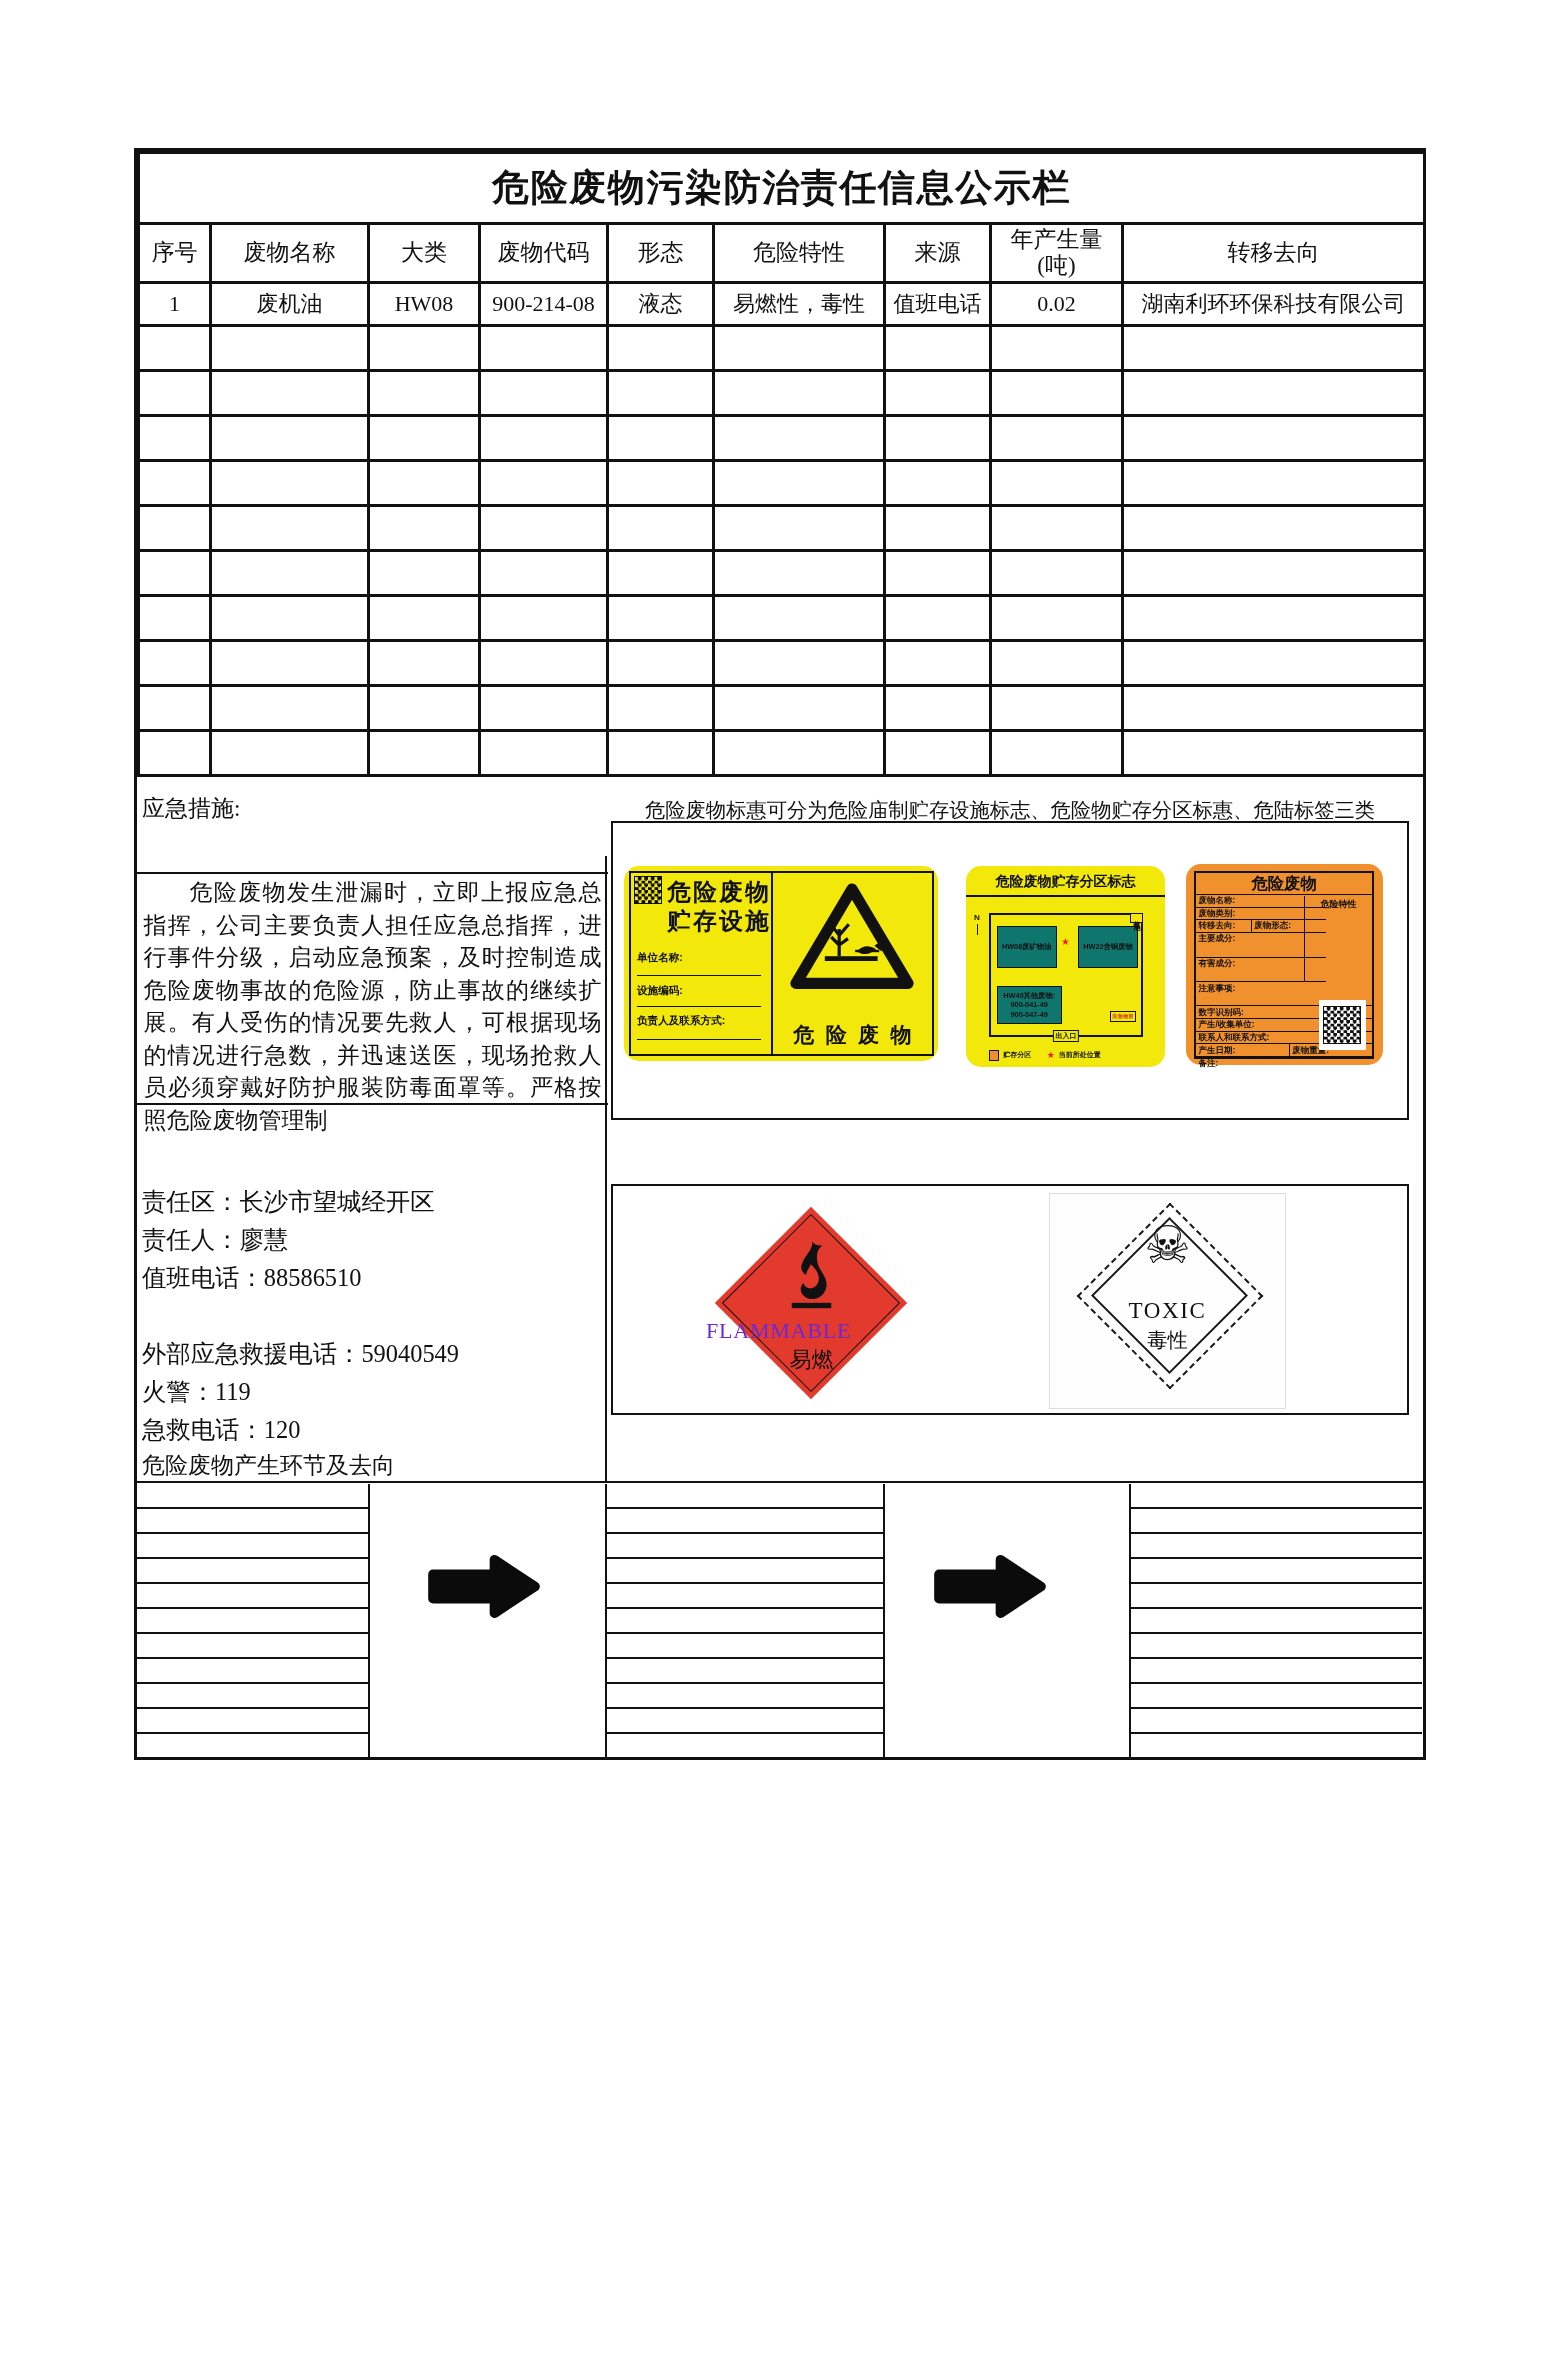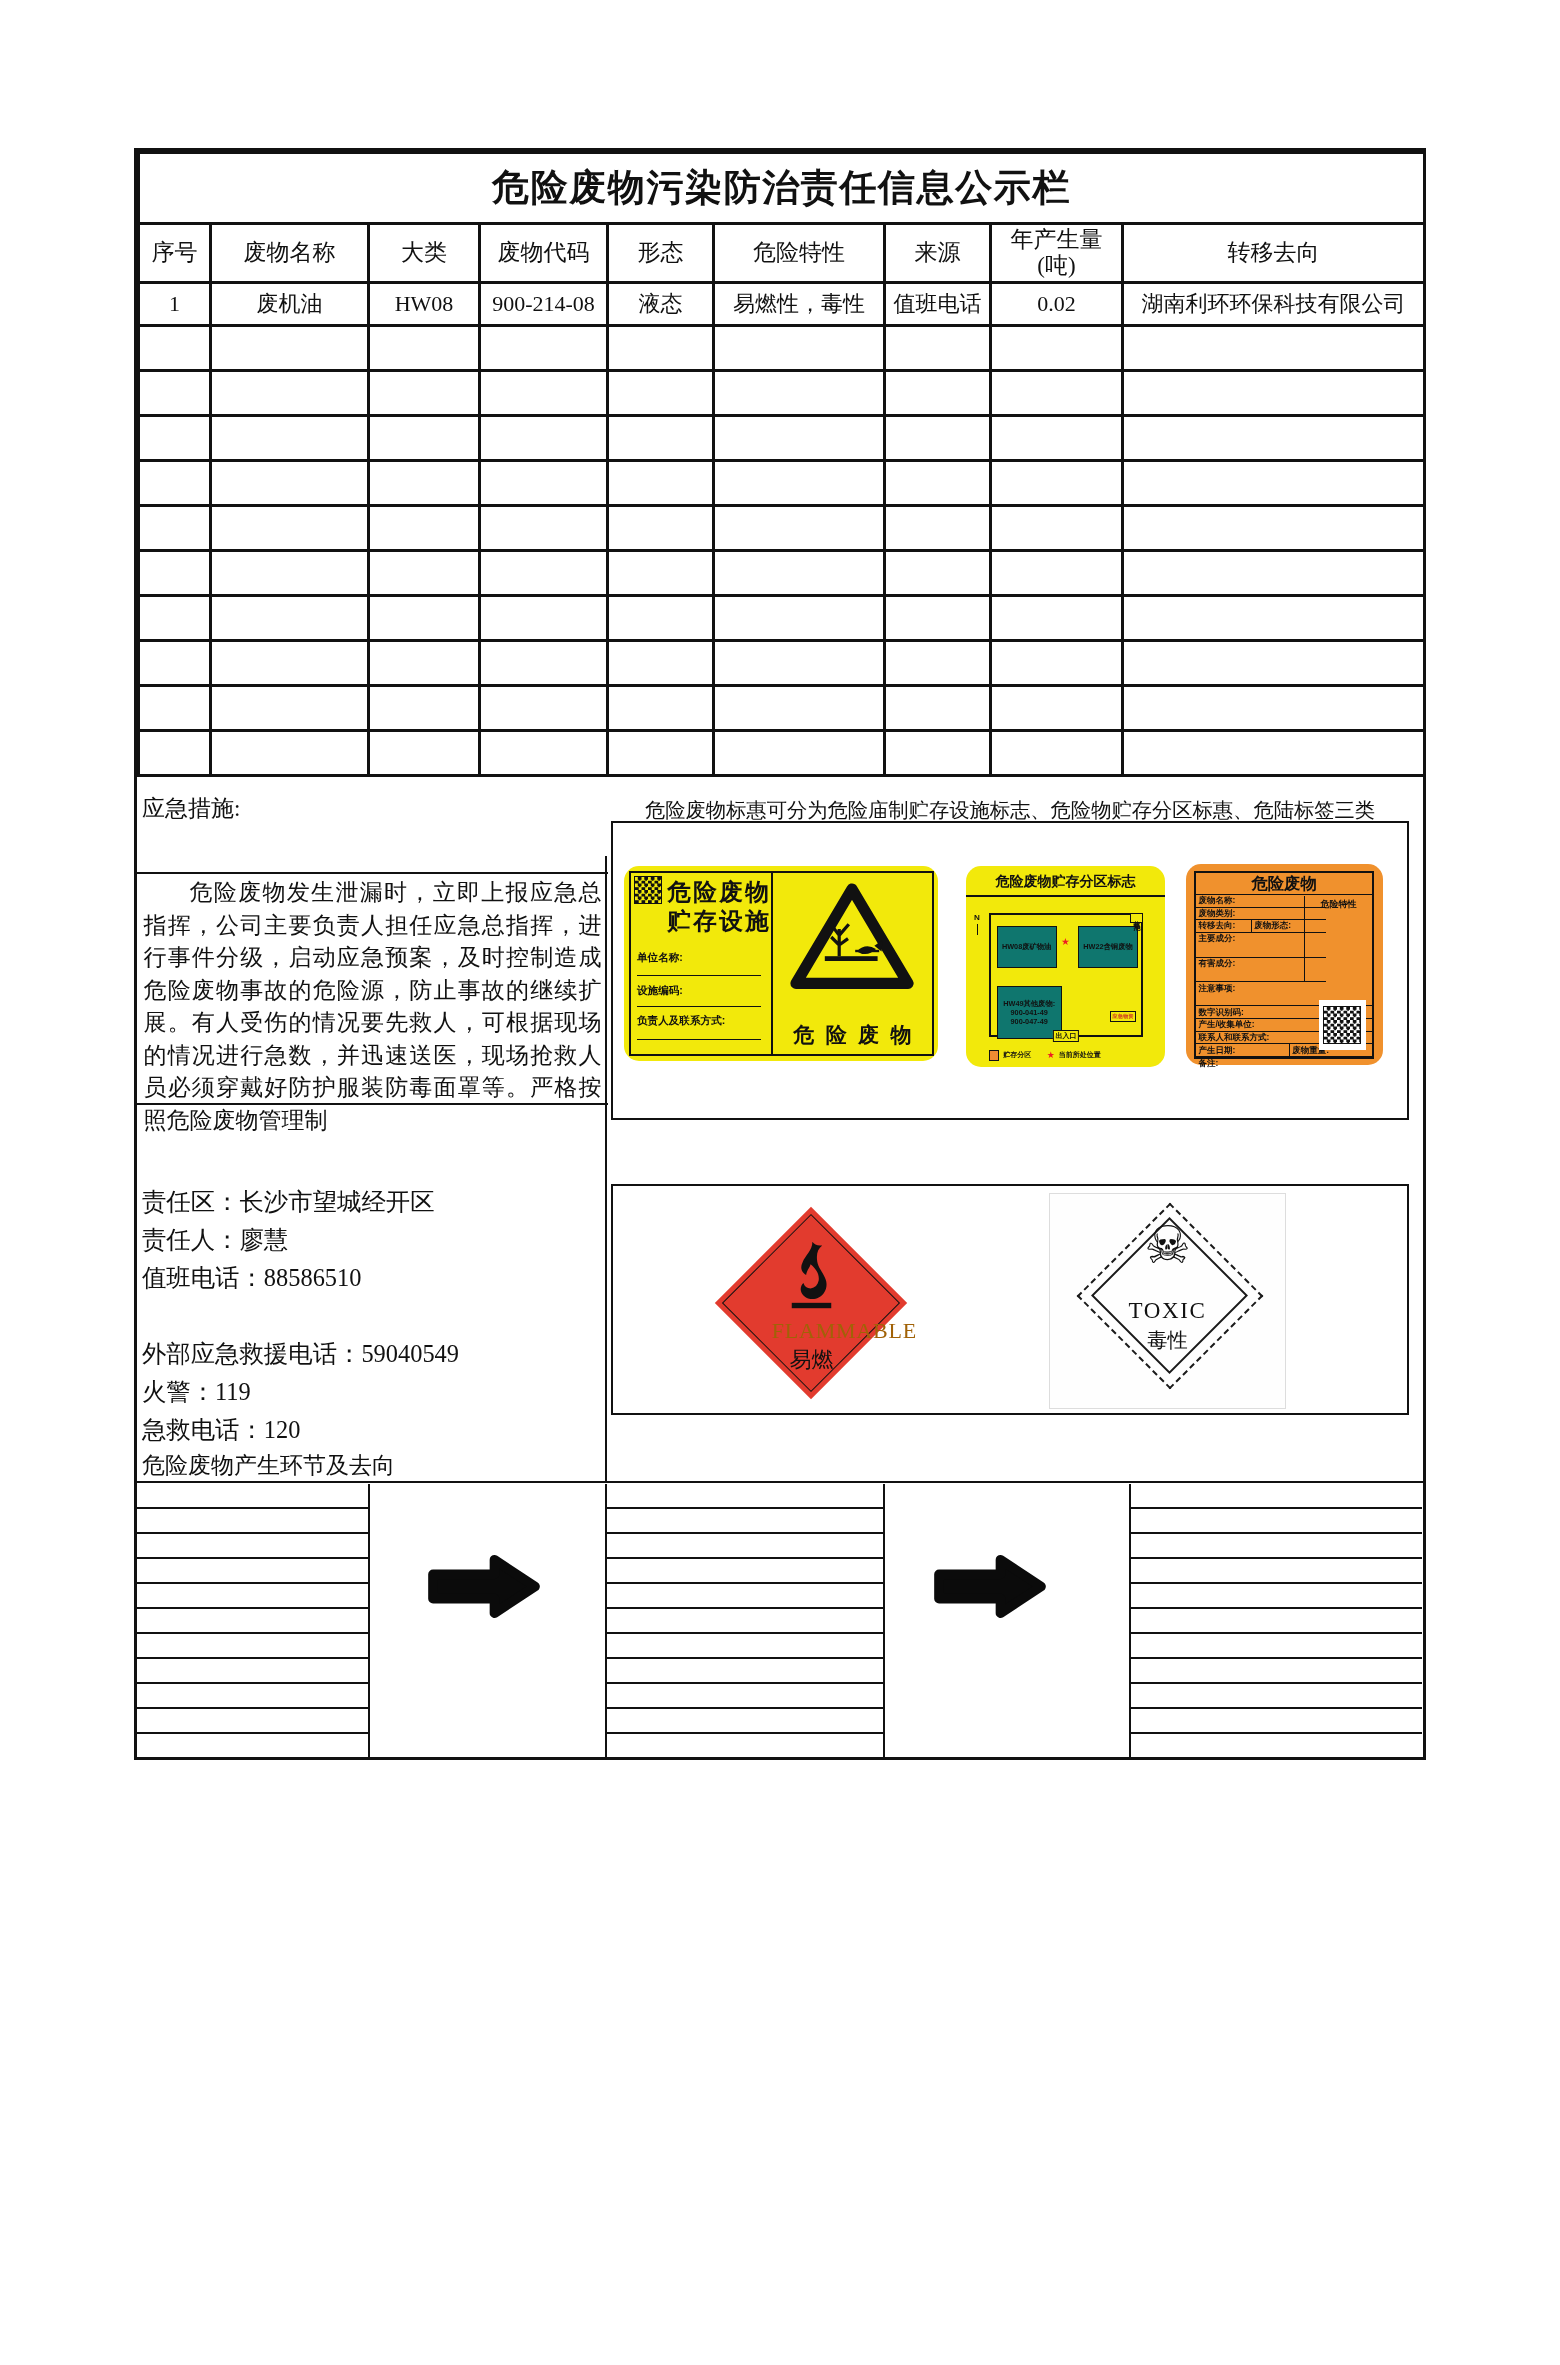--- a/index.html
+++ b/index.html
@@ -63,21 +63,21 @@
   .signC .split .s2{border-left:1.6px solid #111;margin-left:0;flex:1;}
   .signC .hazcol{position:absolute;right:0;top:23px;width:68px;height:85px;border-left:1.6px solid #111;box-sizing:border-box;text-align:center;font-size:9px;font-weight:bold;padding-top:2.4px;}
   .signC .qrbox{position:absolute;right:6.5px;bottom:6.5px;width:47px;height:50px;background:#fff;display:flex;align-items:center;justify-content:center;}
   .signC .qrbox .qr{width:36px;height:36px;}
   
   .haz-title{position:absolute;left:474px;top:1003px;width:798px;text-align:center;font-size:23px;}
   .diamond-box{position:absolute;left:474px;top:1033px;width:798px;height:231px;box-sizing:border-box;border:2.4px solid #111;}
   .red-diamond{position:absolute;left:130px;top:49px;width:136px;height:136px;background:#e23b2e;transform:rotate(45deg);}
   .red-diamond .inb{position:absolute;left:4.9px;top:4.9px;right:4.9px;bottom:4.9px;border:1.6px solid #111;}
   .flame-wrap{position:absolute;left:143px;top:54px;width:110px;text-align:center;}
-  .flam-en{position:absolute;left:93px;top:132px;width:211px;text-align:right;font-size:22px;letter-spacing:0.8px;color:#a16207;}
+  .flam-en{position:absolute;left:93px;top:132px;width:211px;text-align:left;font-size:22px;letter-spacing:0.8px;color:#6d28d9;}
   .flam-zh{position:absolute;left:93px;top:159px;width:211px;text-align:center;font-size:22px;font-family:"Liberation Sans","DejaVu Sans",sans-serif;}
   .toxic-panel{position:absolute;left:436px;top:7.3px;width:237px;height:216px;box-sizing:border-box;background:#fefefe;border:1.6px solid #ddd;}
   .tox-dash{position:absolute;left:54px;top:36px;width:128px;height:128px;border:2.4px dashed #1a1a1a;transform:rotate(45deg);}
   .tox-solid{position:absolute;left:64px;top:46px;width:107px;height:107px;border:2.4px solid #1a1a1a;transform:rotate(45deg);}
   .tox-skull{position:absolute;left:0;top:24.4px;width:100%;text-align:center;font-size:52px;line-height:52px;font-family:"DejaVu Sans",sans-serif;color:#111;}
   .tox-en{position:absolute;left:0;top:104px;width:100%;text-align:center;font-size:23px;letter-spacing:1.6px;}
   .tox-zh{position:absolute;left:0;top:132px;width:100%;text-align:center;font-size:20.3px;font-family:"Liberation Sans","DejaVu Sans",sans-serif;}
   
   .resp{position:absolute;left:4.9px;top:1032px;font-size:24.4px;}
   .resp div{height:38px;line-height:38px;white-space:nowrap;}
@@ -297,21 +297,21 @@
       <div class="ttl">危险废物贮存分区标志</div>
       <div class="hr"></div>
       <div class="north">
         <span>N</span>
         <div class="tick"></div>
       </div>
       <div class="map">
         <div class="zbox" style="left:5.7px;top:10.6px;width:60px;height:42px;">HW08废矿物油</div>
         <div class="star" style="left:70px;top:21px;">★</div>
         <div class="zbox" style="left:87px;top:10.6px;width:60px;height:42px;">HW22含铜废物</div>
-        <div class="zbox" style="left:5.7px;top:71px;width:65px;height:53px;flex-direction:column;">
+        <div class="zbox" style="left:5.7px;top:71px;width:65px;height:38px;flex-direction:column;">
           <div>HW49其他废物:</div>
           <div>900-041-49</div>
           <div>900-047-49</div>
         </div>
         <div class="supplies">应急物资</div>
         <div class="gate">出入口</div>
         <div class="pool">收集池</div>
       </div>
       <div class="legend">
         <span class="lg-sq"></span>

